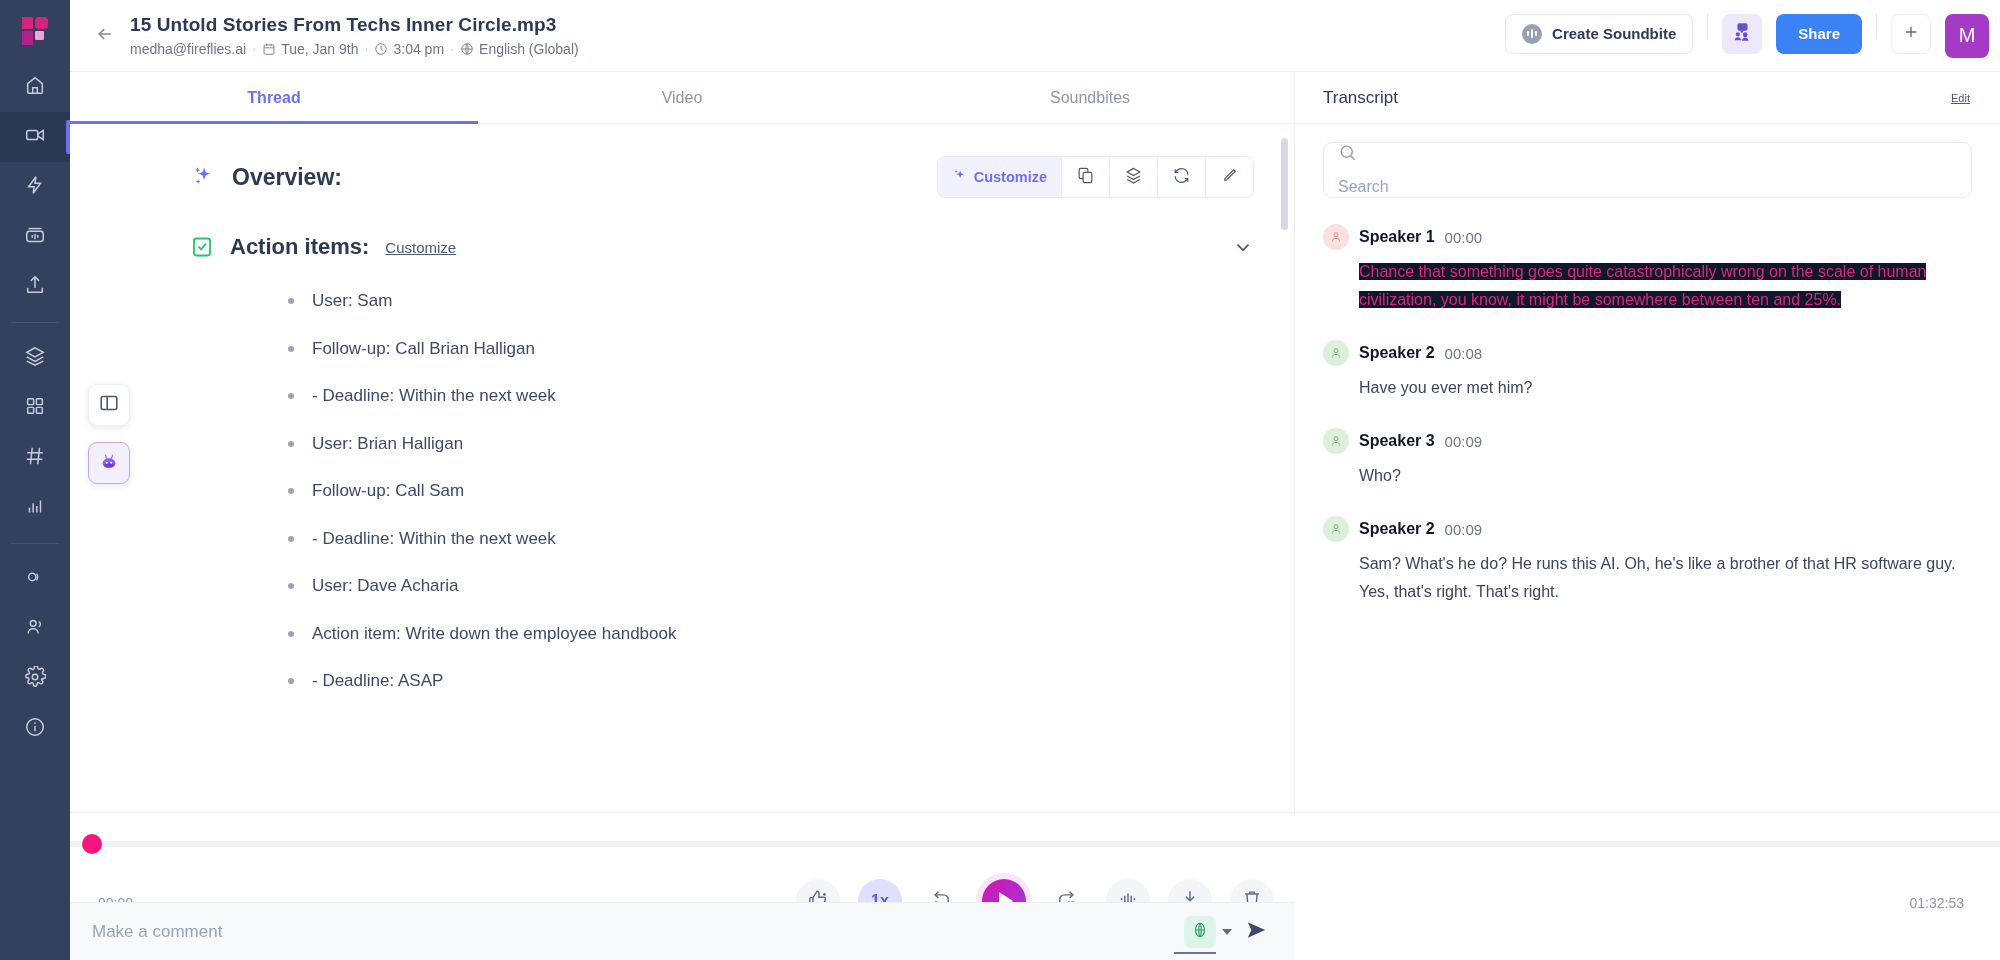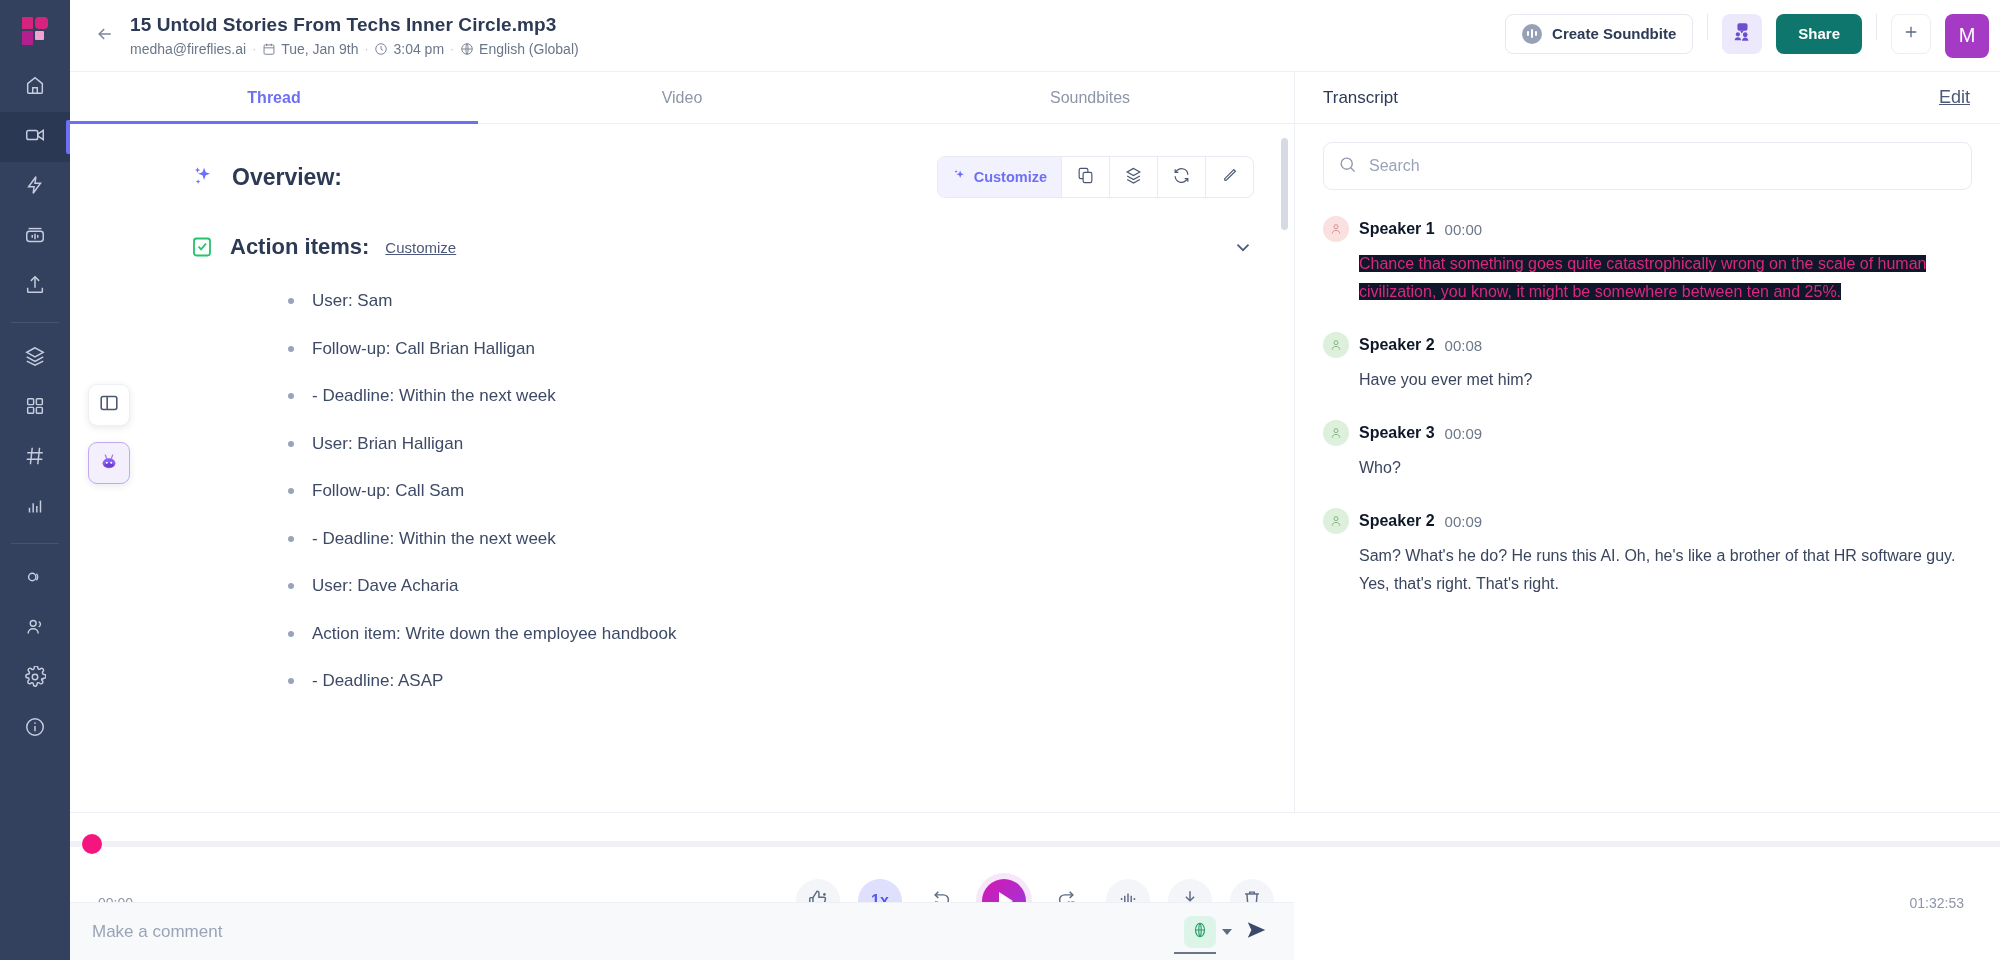--- a/index.html
+++ b/index.html
@@ -57,21 +57,21 @@
     font-size: 15px; font-weight: 600; color: #2d3a55; white-space: nowrap;
   }
   .sb-icon { width: 20px; height: 20px; border-radius: 50%; background: #97a1b5; display:flex;align-items:center;justify-content:center; }
   .sb-icon span { display:block; width:2px; background:#fff; margin:0 1px; border-radius:1px; }
   .hdr-divider { width: 1px; height: 26px; background: #e6e8ef; }
   .btn-icon-lav {
     width: 40px; height: 40px; border-radius: 8px; background: #ece9fd;
     display: flex; align-items: center; justify-content: center; cursor: pointer;
   }
   .btn-share {
-    height: 40px; padding: 0 22px; border-radius: 8px; background: #0f766e; color: #fff;
+    height: 40px; padding: 0 22px; border-radius: 8px; background: #3b82f6; color: #fff;
     font-size: 15px; font-weight: 600; display: flex; align-items: center; cursor: pointer; border: none;
   }
   .btn-plus {
     width: 40px; height: 40px; border-radius: 8px; background: #fff; border: 1px solid #eceef3;
     display: flex; align-items: center; justify-content: center; cursor: pointer;
   }
   .btn-plus svg { width: 18px; height: 18px; stroke: #5d6b85; stroke-width: 1.8; fill: none; }
   .avatar {
     width: 44px; height: 44px; border-radius: 8px; background: #a53bc4; color: #fff;
     display: flex; align-items: center; justify-content: center; font-size: 20px; font-weight: 500; cursor: pointer;
@@ -139,25 +139,25 @@
   .lang-chip { width: 32px; height: 32px; border-radius: 7px; background: #ddf5e9; display:flex; align-items:center; justify-content:center; cursor:pointer;}
   .caret { margin: 0 4px 0 6px; width: 0; height: 0; border-left: 5px solid transparent; border-right: 5px solid transparent; border-top: 6px solid #5d6b85; cursor:pointer;}
   .send-btn { width: 40px; height: 40px; display:flex; align-items:center; justify-content:center; cursor: pointer; }
   .send-btn svg { width: 22px; height: 22px; fill: #3b4a6b; }
   .lang-underline { position:absolute; right: 78px; bottom: 6px; width: 42px; height: 2px; background:#6b7789; }
 
   
   .right-pane { flex: 1 1 auto; display: flex; flex-direction: column; min-width: 0; background: #fff; }
   .rp-head { height: 52px; display: flex; align-items: center; padding: 0 30px 0 28px; border-bottom: 1px solid #edeff4; flex: 0 0 52px;}
   .rp-title { font-size: 17px; color: #2d3a55; }
-  .rp-edit { margin-left: auto; font-size: 18px; color: #4b5877; text-decoration: underline; cursor: pointer; }
+  .rp-edit { margin-left: auto; font-size: 11px; color: #4b5877; text-decoration: underline; cursor: pointer; }
   .rp-search-wrap { padding: 18px 28px 0 28px; }
   .rp-search {
-    height: 48px; border: 1px solid #e8eaf1; border-radius: 9px; display: flex; align-items: center;
-    padding: 0 14px; gap: 12px; cursor: text;
+    height: 56px; border: 1px solid #e8eaf1; border-radius: 9px; display: flex; 
+    padding: 0 14px; gap: 12px; cursor: text; flex-direction: column;
   }
   .rp-search svg { width: 19px; height: 19px; stroke: #8d96a8; fill: none; stroke-width: 1.7; }
   .rp-search input { border: none; outline: none; font-size: 16px; color: #2d3a55; width: 100%; background: transparent; font-family: inherit;}
   .rp-search input::placeholder { color: #9aa4b8; }
 
   .transcript { flex: 1 1 auto; overflow: hidden; padding: 26px 34px 0 28px; position: relative; }
   .utt { margin-bottom: 26px; }
   .utt-head { display: flex; align-items: center; gap: 10px; }
   .spk-av { width: 26px; height: 26px; border-radius: 50%; display:flex; align-items:center; justify-content:center; flex:0 0 26px;}
   .spk-av svg { width: 14px; height: 14px; fill: none; stroke-width: 1.6; }

